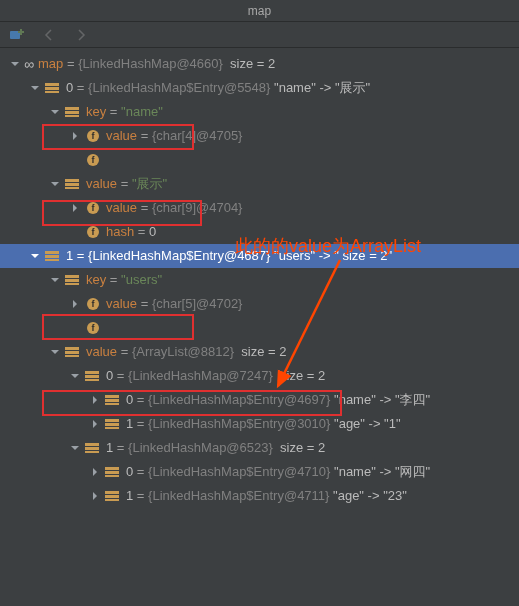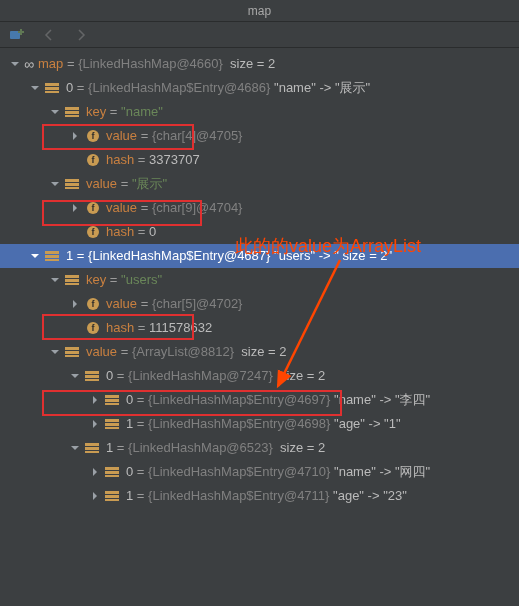--- a/index.html
+++ b/index.html
@@ -143,21 +143,21 @@
           <path d="M1 3 L5 7 L9 3 Z" fill="#9aa0a6"></path>
         </svg>
       </span>
     <span class="icon">
         <svg width="16" height="12" viewBox="0 0 16 12">
           <rect x="0" y="1" width="14" height="3" fill="#c99b52"></rect>
           <rect x="0" y="5" width="14" height="3" fill="#c99b52"></rect>
           <rect x="0" y="9" width="14" height="2" fill="#c99b52"></rect>
         </svg>
       </span>
-    <span class="txt"><span class="lbl">0</span> <span class="eq">=</span> <span class="type">{LinkedHashMap$Entry@4686}</span>&nbsp;<span class="lbl">"name" -&gt; "展示"</span></span>
+    <span class="txt"><span class="lbl">0</span> <span class="eq">=</span> <span class="type">{LinkedHashMap$Entry@5548}</span>&nbsp;<span class="lbl">"name" -&gt; "展示"</span></span>
   </div>
 
   <div class="row">
     <span class="pad" style="width:44px"></span>
     <span class="arrow">
         <svg viewBox="0 0 10 10">
           <path d="M1 3 L5 7 L9 3 Z" fill="#9aa0a6"></path>
         </svg>
       </span>
     <span class="icon">
@@ -187,21 +187,20 @@
   </div>
 
   <div class="row">
     <span class="pad" style="width:80px"></span>
     <span class="icon">
         <svg width="14" height="14" viewBox="0 0 14 14">
           <circle cx="7" cy="7" r="6" fill="#c99b52"></circle>
           <text x="7" y="10" font-size="9" text-anchor="middle" fill="#2b2b2b" font-weight="bold">f</text>
         </svg>
       </span>
-    <span class="txt"><span class="var-name">hash</span> <span class="eq">=</span> <span class="lbl">3373707</span></span>
   </div>
 
   <div class="row">
     <span class="pad" style="width:44px"></span>
     <span class="arrow">
         <svg viewBox="0 0 10 10">
           <path d="M1 3 L5 7 L9 3 Z" fill="#9aa0a6"></path>
         </svg>
       </span>
     <span class="icon">
@@ -292,21 +291,20 @@
   </div>
 
   <div class="row">
     <span class="pad" style="width:80px"></span>
     <span class="icon">
         <svg width="14" height="14" viewBox="0 0 14 14">
           <circle cx="7" cy="7" r="6" fill="#c99b52"></circle>
           <text x="7" y="10" font-size="9" text-anchor="middle" fill="#2b2b2b" font-weight="bold">f</text>
         </svg>
       </span>
-    <span class="txt"><span class="var-name">hash</span> <span class="eq">=</span> <span class="lbl">111578632</span></span>
   </div>
 
   <div class="row">
     <span class="pad" style="width:44px"></span>
     <span class="arrow">
         <svg viewBox="0 0 10 10">
           <path d="M1 3 L5 7 L9 3 Z" fill="#9aa0a6"></path>
         </svg>
       </span>
     <span class="icon">
@@ -360,21 +358,21 @@
           <path d="M3 1 L7 5 L3 9 Z" fill="#9aa0a6"></path>
         </svg>
       </span>
     <span class="icon">
         <svg width="16" height="12" viewBox="0 0 16 12">
           <rect x="0" y="1" width="14" height="3" fill="#c99b52"></rect>
           <rect x="0" y="5" width="14" height="3" fill="#c99b52"></rect>
           <rect x="0" y="9" width="14" height="2" fill="#c99b52"></rect>
         </svg>
       </span>
-    <span class="txt"><span class="lbl">1</span> <span class="eq">=</span> <span class="type">{LinkedHashMap$Entry@4698}</span>&nbsp;<span class="lbl">"age" -&gt; "1"</span></span>
+    <span class="txt"><span class="lbl">1</span> <span class="eq">=</span> <span class="type">{LinkedHashMap$Entry@3010}</span>&nbsp;<span class="lbl">"age" -&gt; "1"</span></span>
   </div>
 
   <div class="row">
     <span class="pad" style="width:64px"></span>
     <span class="arrow">
         <svg viewBox="0 0 10 10">
           <path d="M1 3 L5 7 L9 3 Z" fill="#9aa0a6"></path>
         </svg>
       </span>
     <span class="icon">

